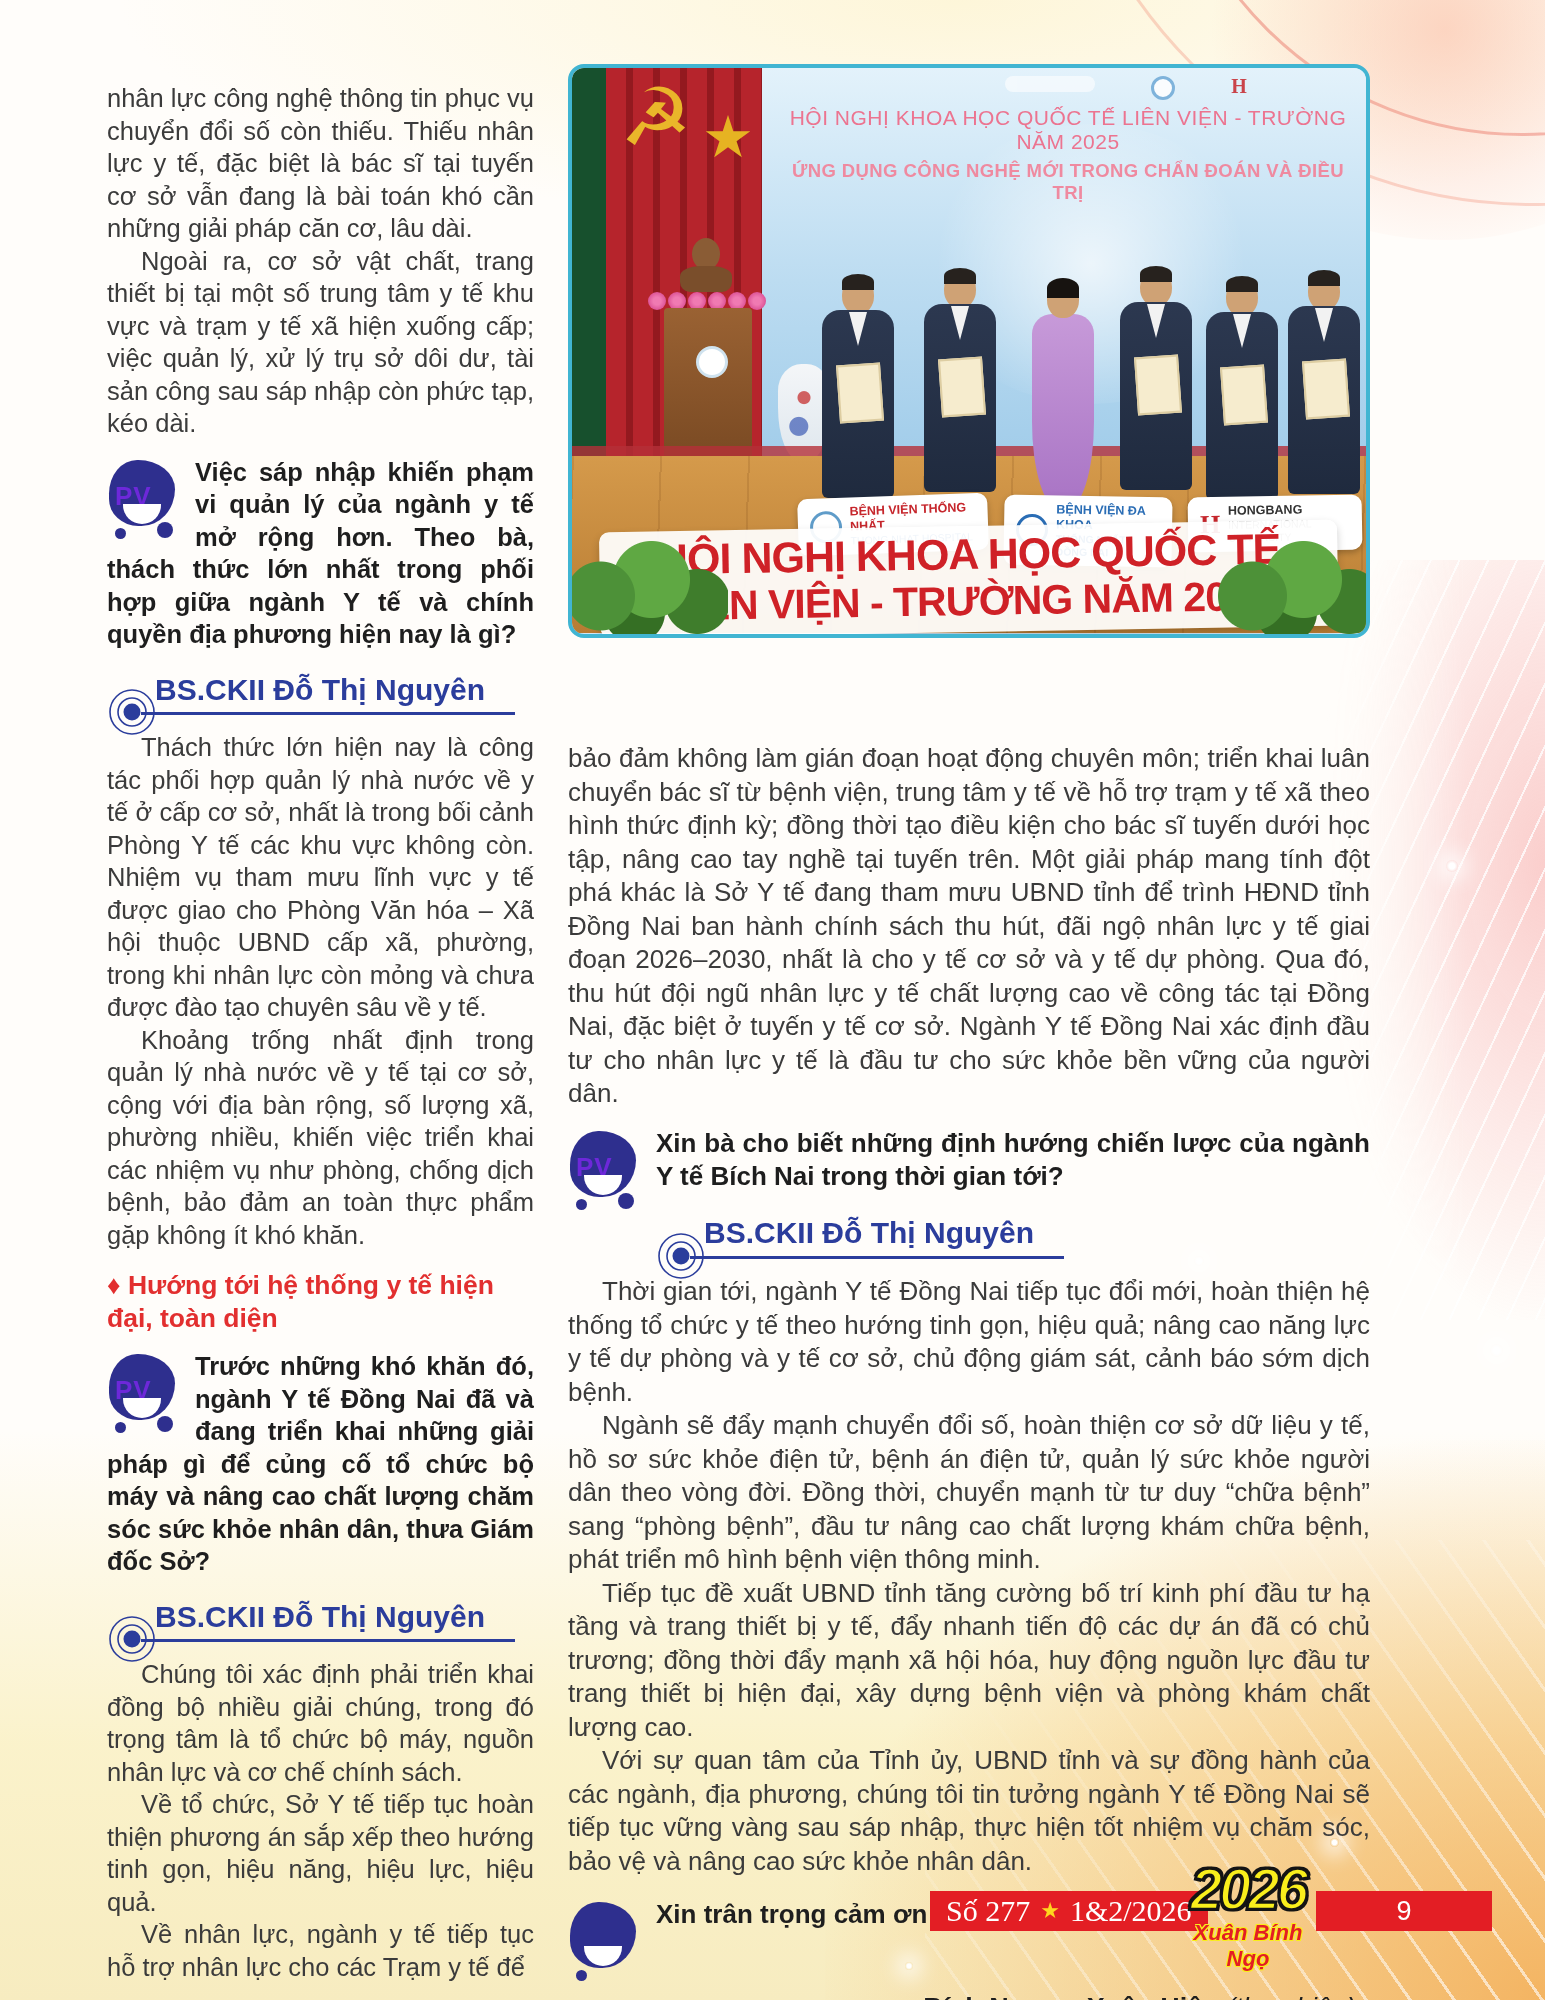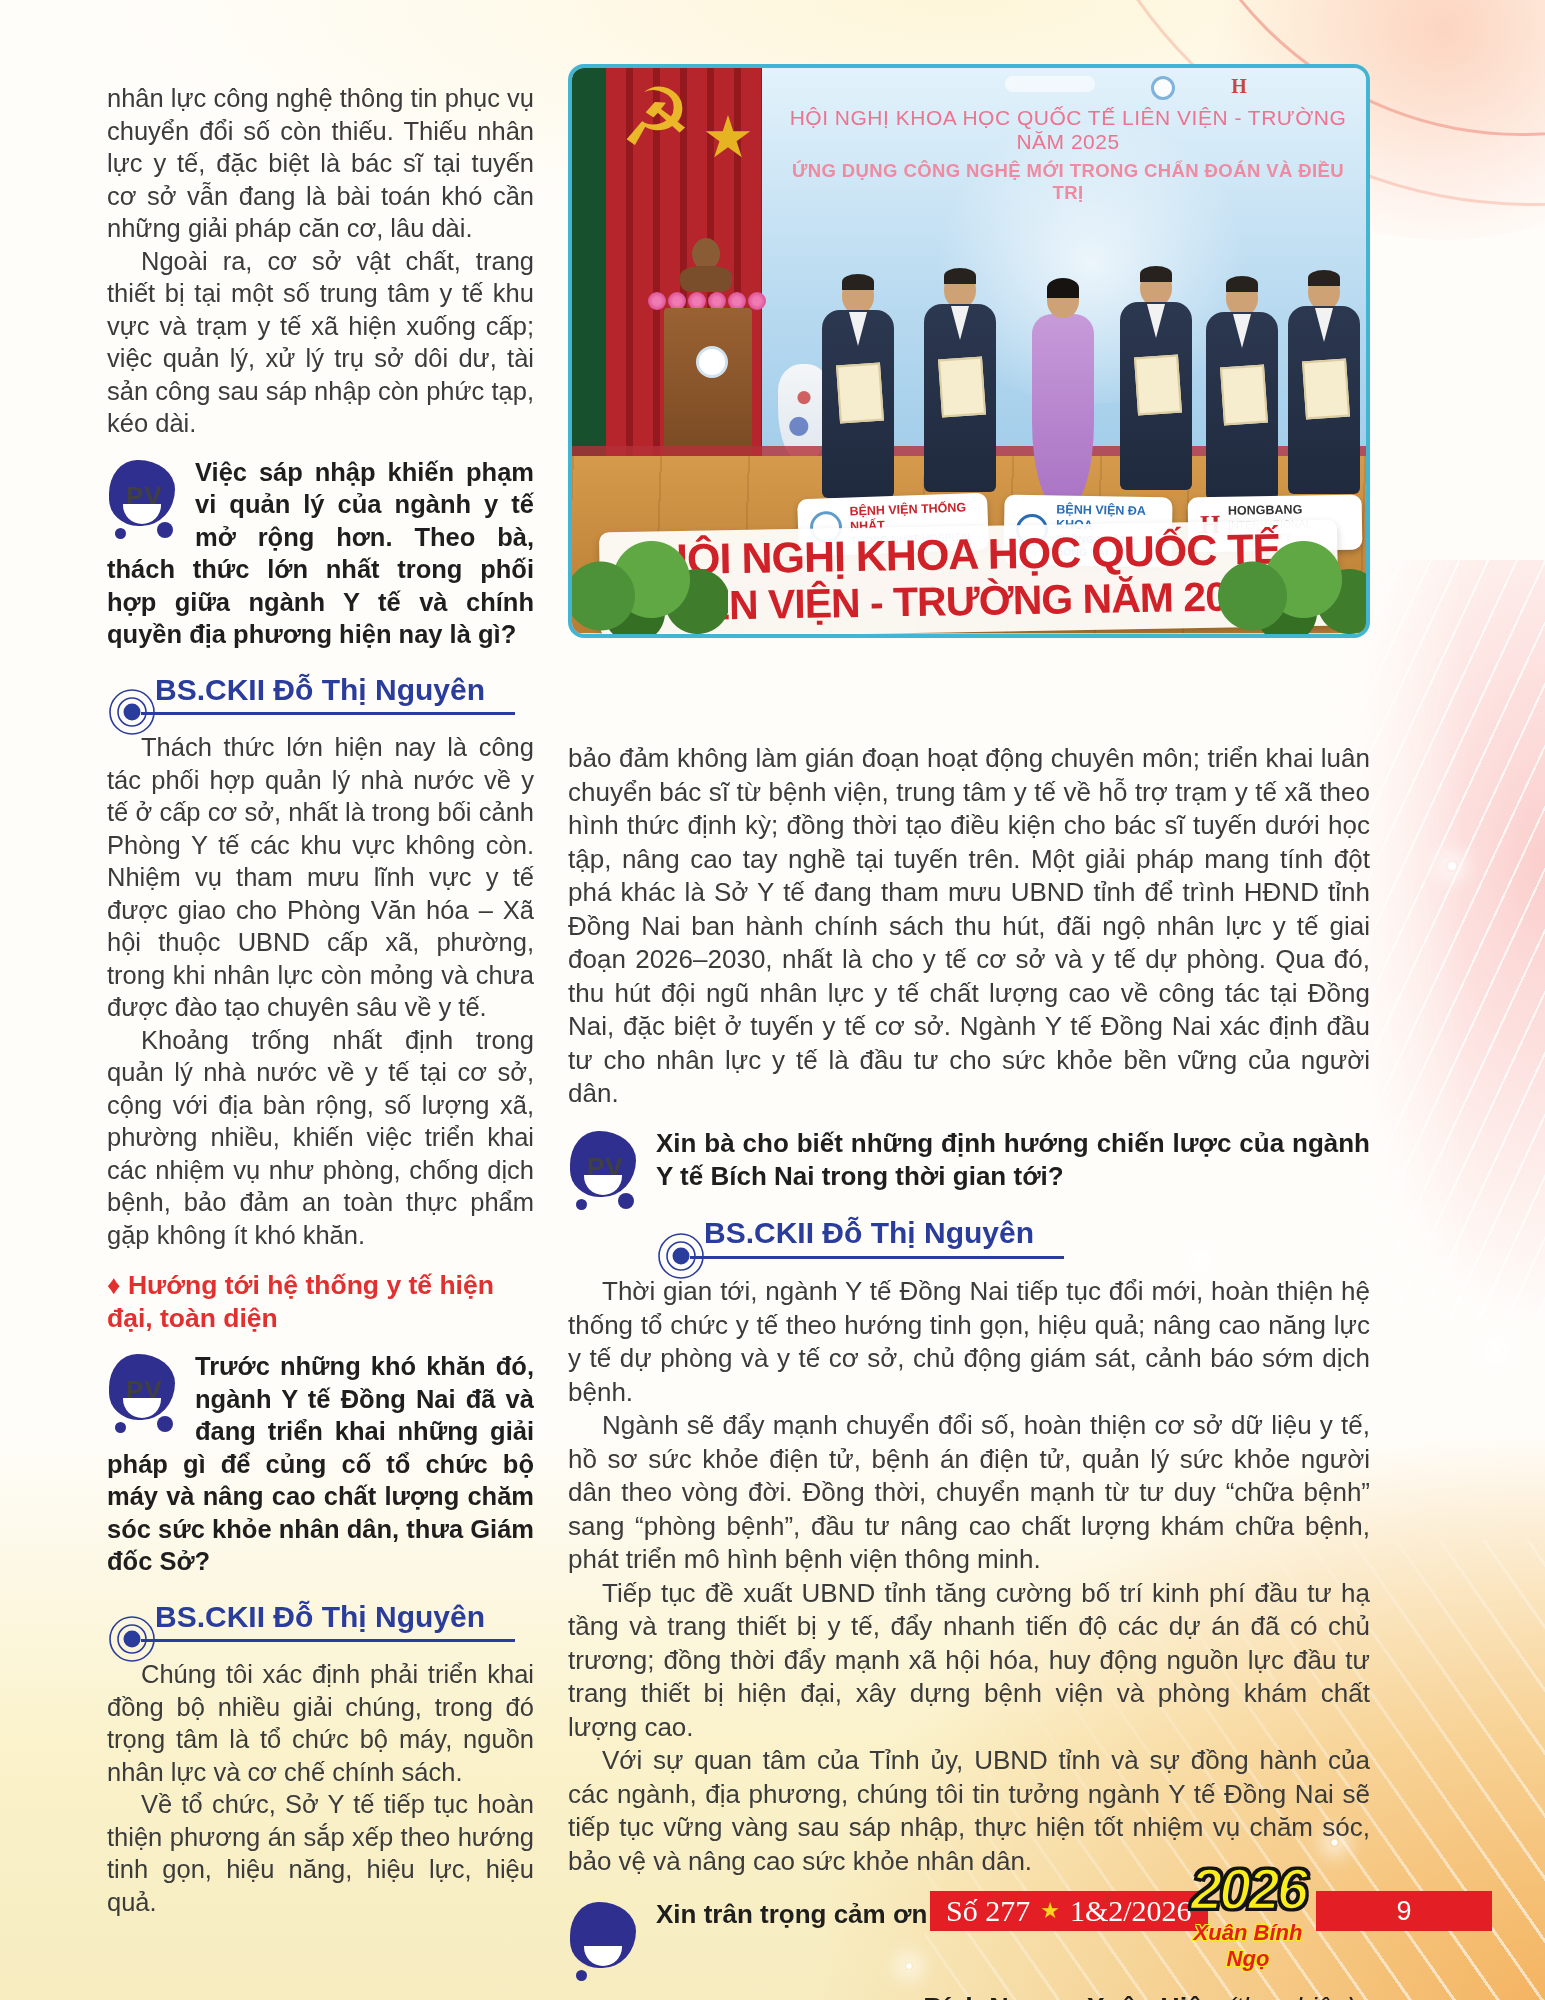--- a/index.html
+++ b/index.html
@@ -40,21 +40,21 @@
       font-size:26px;line-height:33.5px;text-align:justify;}
   p.body{margin:0;text-indent:34px;}
   p.noindent{text-indent:0;}
 
   .question{font-weight:bold;color:#1e1e1e;margin:16px 0 8px;}
   .question .qtext{display:inline;}
 
   .pv-icon{float:left;width:76px;height:86px;margin:2px 12px 0 0;position:relative;}
   .pv-blob{position:absolute;left:2px;top:2px;width:66px;height:66px;background:#2e2f8e;
       border-radius:46% 60% 55% 48% / 55% 48% 60% 44%;}
-  .pv-label{position:absolute;left:8px;top:22px;color:#404040;font-weight:bold;font-size:26px;letter-spacing:1px;margin-left:11px;}
+  .pv-label{position:absolute;left:8px;top:22px;color:#6d28d9;font-weight:bold;font-size:26px;letter-spacing:1px;}
   .pv-mouth{position:absolute;left:16px;top:46px;width:38px;height:20px;background:#fff;
       border-radius:0 0 38px 38px;}
   .pv-dot{position:absolute;left:8px;top:70px;width:11px;height:11px;border-radius:50%;background:#2e2f8e;}
   .pv-dot2{position:absolute;left:50px;top:64px;width:16px;height:16px;border-radius:50%;background:#2e2f8e;}
 
   .speaker-heading{position:relative;display:inline-block;margin:14px 0 16px 34px;
       padding:0 30px 5px 14px;border-bottom:3px solid #2b3d9c;}
   .speaker-name{color:#2b3d9c;font-weight:bold;font-size:30px;line-height:34px;}
   .target-icon{position:absolute;left:-34px;bottom:-25px;width:50px;height:50px;}
 
@@ -217,20 +217,21 @@
       <svg class="target-icon" viewBox="0 0 50 50">
         <circle cx="25" cy="25" r="22" fill="none" stroke="#2b3d9c" stroke-width="1.6"></circle>
         <circle cx="25" cy="25" r="14" fill="none" stroke="#2b3d9c" stroke-width="1.6"></circle>
         <circle cx="25" cy="25" r="8.5" fill="#2b3d9c"></circle>
       </svg>
       <span class="speaker-name">BS.CKII Đỗ Thị Nguyên</span>
     </div>
 
     <p class="body">Chúng tôi xác định phải triển khai đồng bộ nhiều giải chúng, trong đó trọng tâm là tổ chức bộ máy, nguồn nhân lực và cơ chế chính sách.</p>
     <p class="body">Về tổ chức, Sở Y tế tiếp tục hoàn thiện phương án sắp xếp theo hướng tinh gọn, hiệu năng, hiệu lực, hiệu quả.</p>
+    <p class="body">Về nhân lực, ngành y tế tiếp tục hỗ trợ nhân lực cho các Trạm y tế để</p>
   </div>
 
   <div class="photo-wrap">
     <div class="photo">
       <div class="ph ph-backdrop"></div>
       <div class="ph ph-globe"></div>
       <div class="ph ph-green"></div>
       <div class="ph ph-curtain"></div>
       <div class="ph ph-emblem">☭</div>
       <div class="ph ph-star">★</div>

